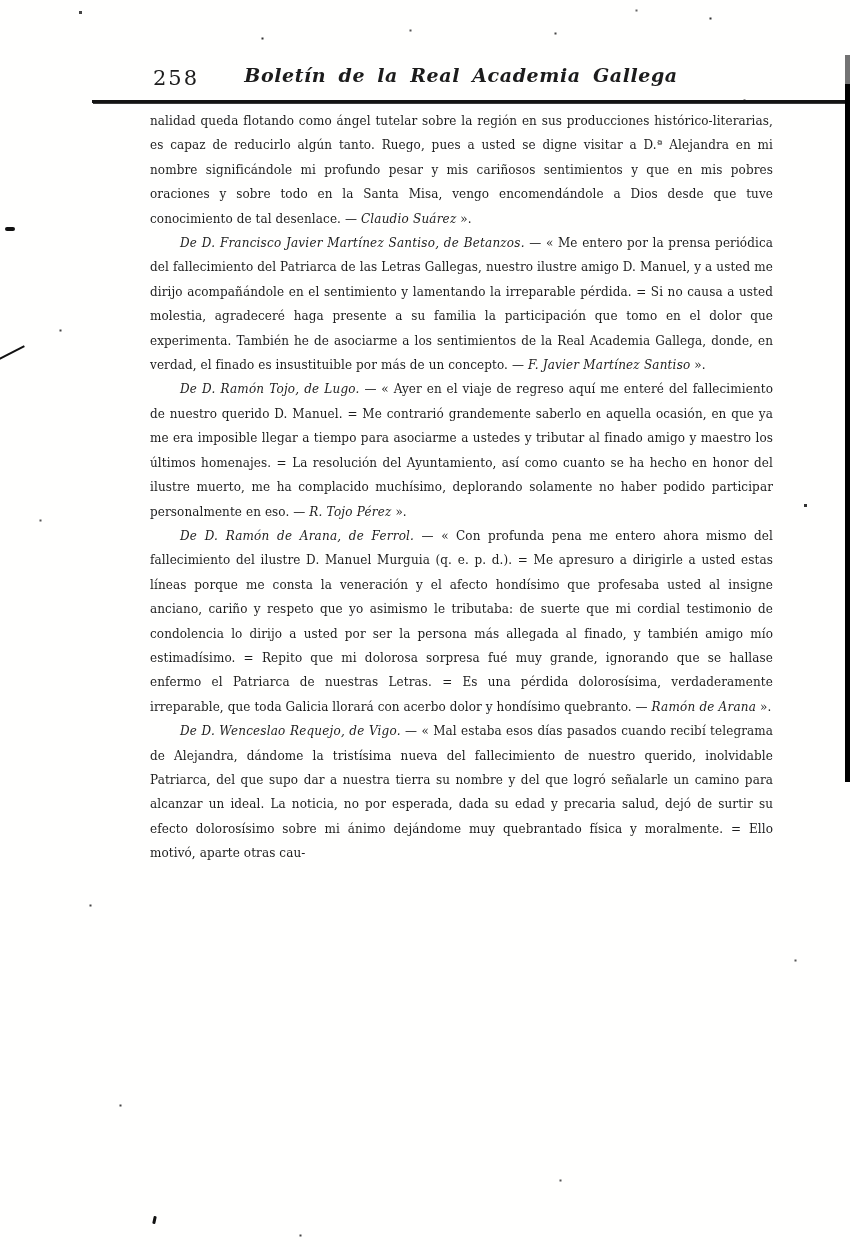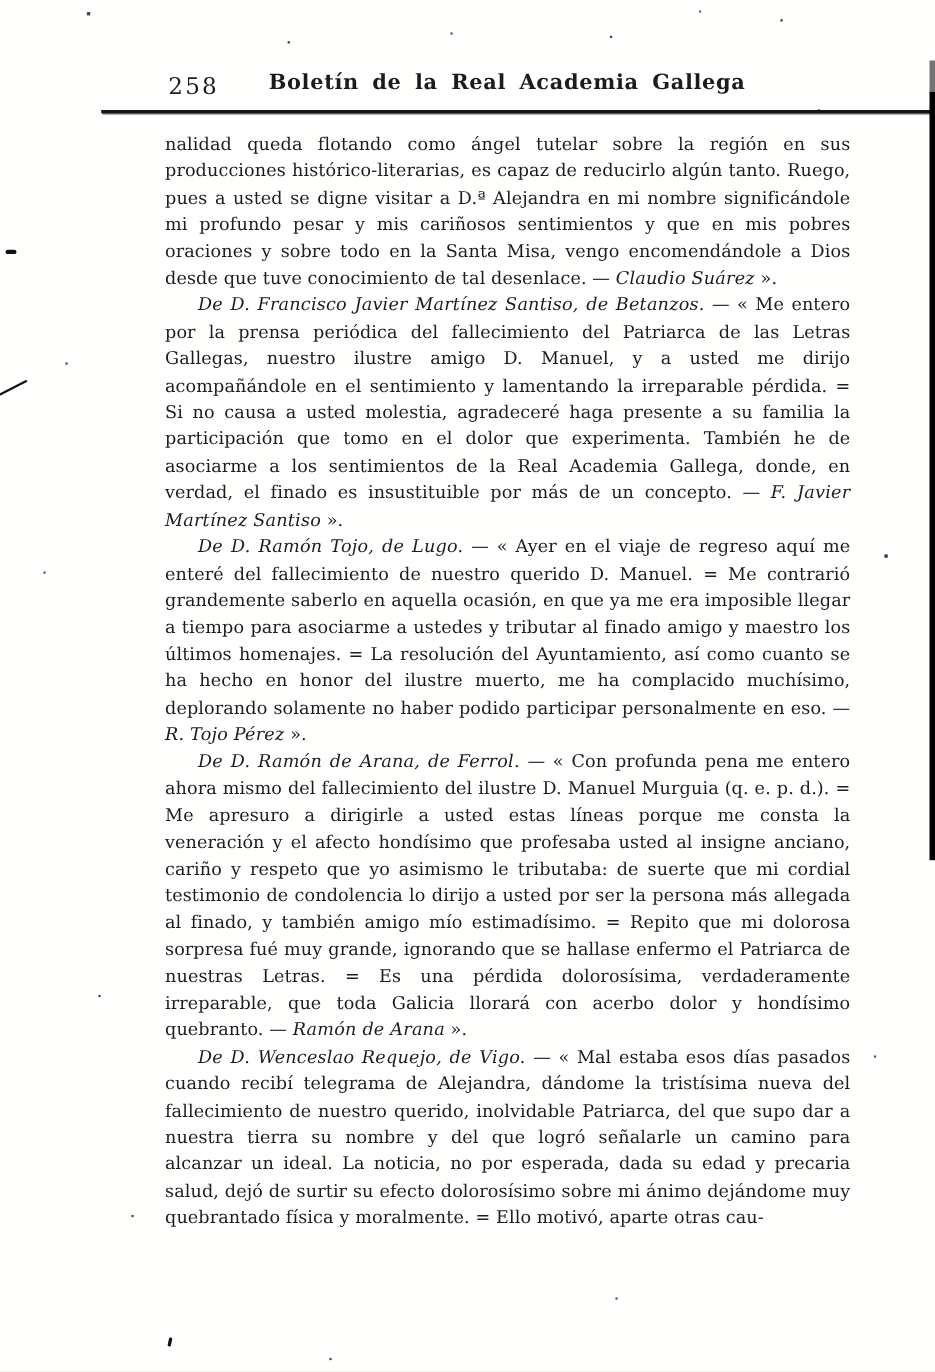--- a/index.html
+++ b/index.html
@@ -12,30 +12,30 @@
     font-family:"DejaVu Serif","Liberation Serif",serif;
     color:#1c1c1c;
   }
   .header-pagenum {
     position:absolute; left:153px; top:66px;
     font-size:21px; letter-spacing:2px;
   }
   .header-title {
     position:absolute; left:150px; top:64px; width:622px;
     text-align:center; font-weight:bold; font-size:19px;
-    letter-spacing:0.6px; word-spacing:5px; white-space:nowrap;
+    letter-spacing:0.6px; word-spacing:5px; white-space:nowrap;font-style:italic;
   }
   .header-rule {
     position:absolute; left:92px; top:100px; width:758px; height:3px;
     background:#141414;
     box-shadow:0 2px 0 -1px #3a3a3a;
   }
   .body-text {
-    position:absolute; left:150px; top:119px; width:623px;
-    font-size:16px; line-height:24.4px;
+    position:absolute; left:150px; top:109px; width:623px;
+    font-size:12px; line-height:24.4px;
     text-align:justify; text-justify:inter-word;
     letter-spacing:0.1px;
   }
   .body-text p { margin:0; text-indent:30px; }
   .body-text p.no-indent { text-indent:0; }
   .body-text i { letter-spacing:0.2px; }
   
   .v-bar {
     position:absolute; right:0px; top:55px; width:5px; height:727px;
     background:linear-gradient(to bottom, rgba(0,0,0,0.55) 0 4%, #000 4% 100%);

